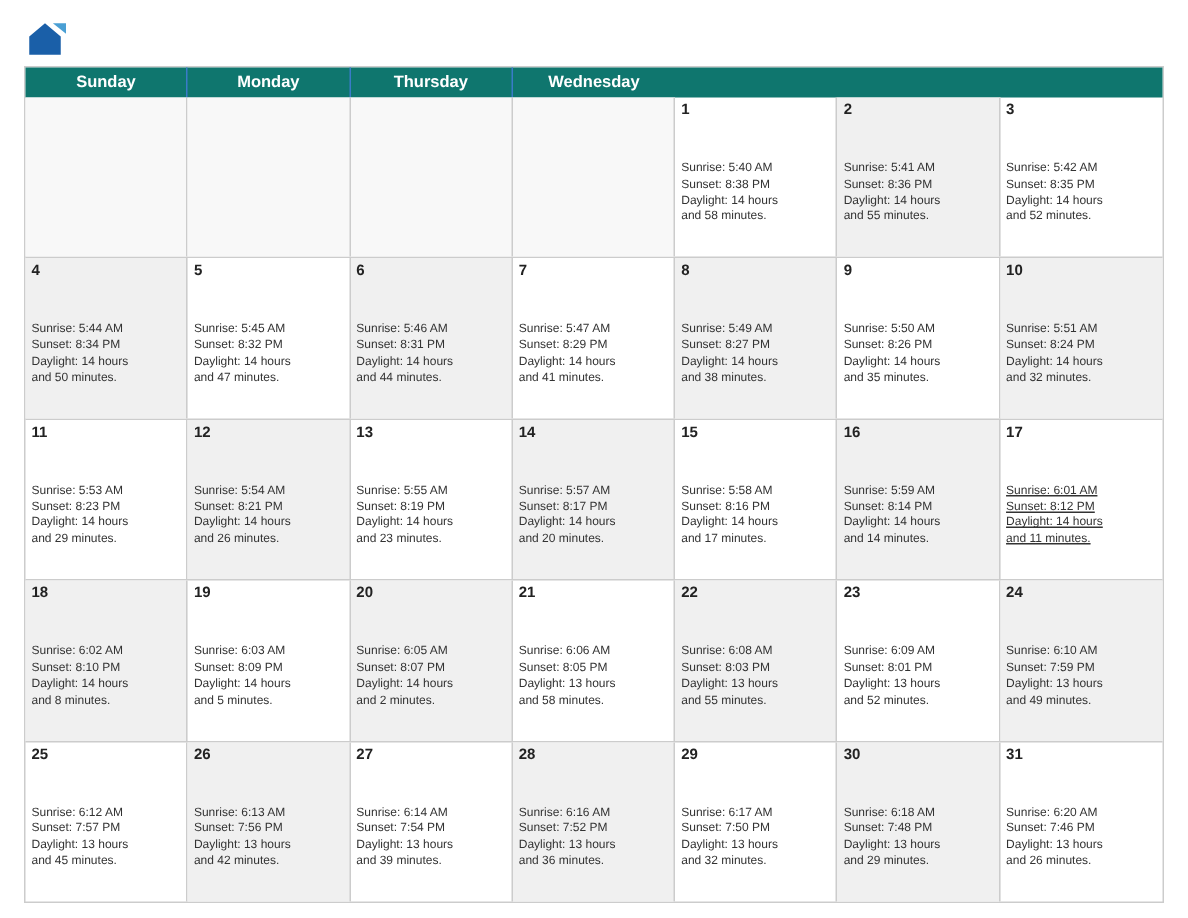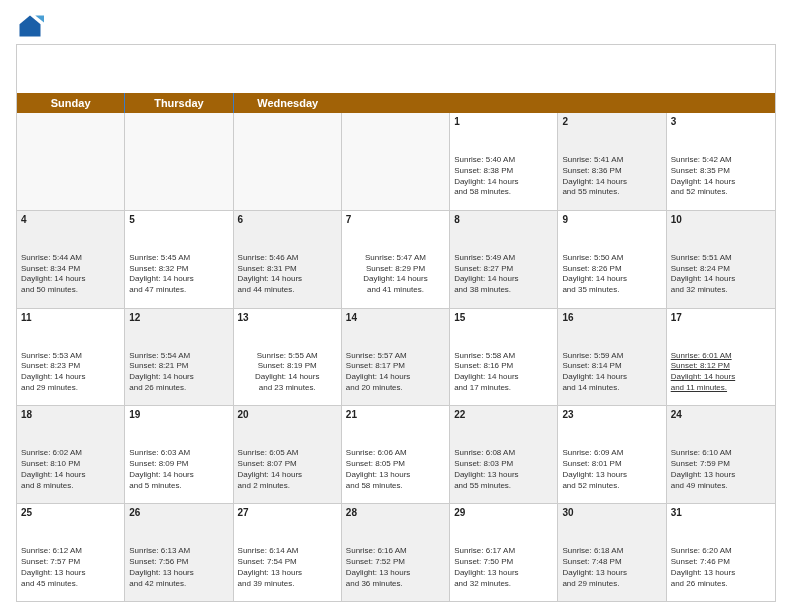--- a/index.html
+++ b/index.html
@@ -63,22 +63,21 @@
     }
     .calendar {
       flex: 1;
       display: flex;
       flex-direction: column;
       border: 1px solid #ccc;
     }
     .day-headers {
       display: grid;
       grid-template-columns: repeat(7, 1fr);
-      background: #a16207;
-      margin-top: 48px;
+      background: #0f766e;
     }
     .day-header {
       color: #fff;
       font-size: 11px;
       font-weight: bold;
       text-align: center;
       padding: 4px 2px;
       border-right: 1px solid #3a7bc8;
     }
     .day-header:last-child { border-right: none; }
@@ -135,20 +134,21 @@
     </div>
     <div class="title-block">
       <div class="cal-title"></div>
       <div class="cal-subtitle"></div>
     </div>
   </div>
 
   <div class="calendar">
     <div class="day-headers">
     <div class="day-header">Sunday</div>
+        <div class="day-header">Monday</div>
         <div class="day-header">Thursday</div>
         <div class="day-header">Wednesday</div>
       </div>
     <div class="cal-body">
     <div class="cal-row">
           <div class="cal-cell empty"></div>
           <div class="cal-cell empty"></div>
           <div class="cal-cell empty"></div>
           <div class="cal-cell empty"></div>
           <div class="cal-cell">
@@ -190,21 +190,21 @@
           </div>
           <div class="cal-cell shaded">
             <div class="cell-day">6</div>
             <div class="cell-info" style="white-space: pre-line;">Sunrise: 5:46 AM
 Sunset: 8:31 PM
 Daylight: 14 hours
 and 44 minutes.</div>
           </div>
           <div class="cal-cell">
             <div class="cell-day">7</div>
-            <div class="cell-info" style="white-space: pre-line; text-align: center;">Sunrise: 5:47 AM
+            <div class="cell-info" style="white-space: pre-line;">Sunrise: 5:47 AM
 Sunset: 8:29 PM
 Daylight: 14 hours
 and 41 minutes.</div>
           </div>
           <div class="cal-cell shaded">
             <div class="cell-day">8</div>
             <div class="cell-info" style="white-space: pre-line;">Sunrise: 5:49 AM
 Sunset: 8:27 PM
 Daylight: 14 hours
 and 38 minutes.</div>
@@ -234,21 +234,21 @@
           </div>
           <div class="cal-cell shaded">
             <div class="cell-day">12</div>
             <div class="cell-info" style="white-space: pre-line;">Sunrise: 5:54 AM
 Sunset: 8:21 PM
 Daylight: 14 hours
 and 26 minutes.</div>
           </div>
           <div class="cal-cell">
             <div class="cell-day">13</div>
-            <div class="cell-info" style="white-space: pre-line; text-align: center;">Sunrise: 5:55 AM
+            <div class="cell-info" style="white-space: pre-line;">Sunrise: 5:55 AM
 Sunset: 8:19 PM
 Daylight: 14 hours
 and 23 minutes.</div>
           </div>
           <div class="cal-cell shaded">
             <div class="cell-day">14</div>
             <div class="cell-info" style="white-space: pre-line;">Sunrise: 5:57 AM
 Sunset: 8:17 PM
 Daylight: 14 hours
 and 20 minutes.</div>

